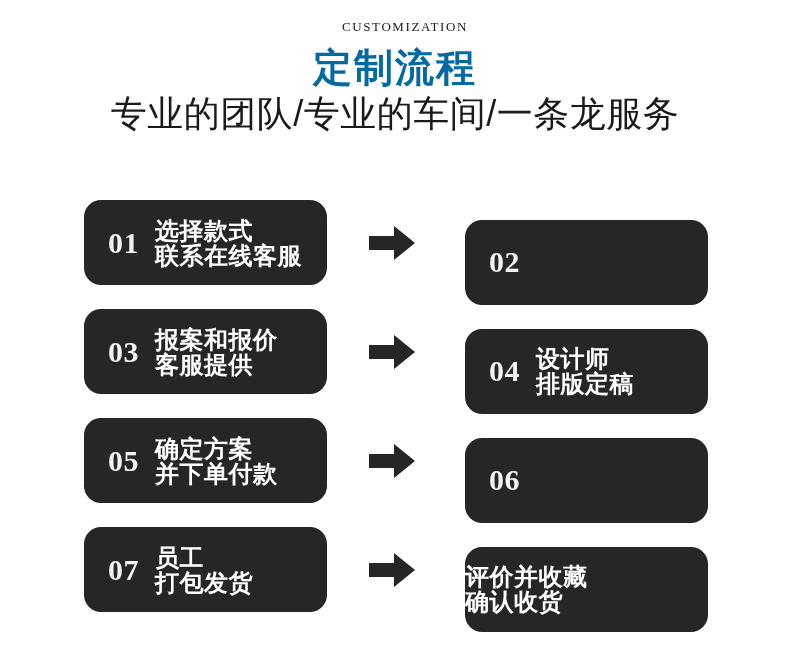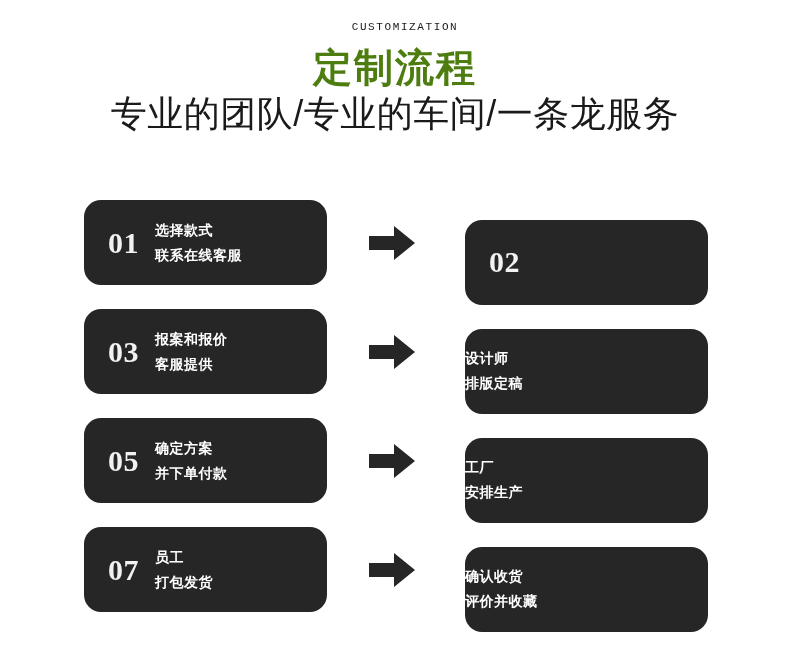--- a/index.html
+++ b/index.html
@@ -22,34 +22,34 @@
     background: #ffffff;
   }
 
   
   .header {
     width: 790px;
     padding-top: 16px;
     text-align: center;
   }
   .eyebrow {
-    font-family: Liberation Mono, monospace;
-    font-size: 11px;
+    font-family: Liberation Serif, serif;
+    font-size: 13px;
     letter-spacing: 1.6px;
     color: #1a1a1a;
     line-height: 22px;
     white-space: nowrap;
     margin-left: 20px;
   }
   .title {
     font-family: "Liberation Sans", sans-serif;
     font-weight: bold;
     font-size: 39px;
     letter-spacing: 2px;
-    color: #4d7c0f;
+    color: #0369a1;
     line-height: 52px;
     margin-top: 4px;
     white-space: nowrap;
   }
   .subtitle {
     font-family: "Liberation Sans", sans-serif;
     font-weight: normal;
     font-size: 36px;
     letter-spacing: 0.5px;
     color: #1a1a1a;
@@ -100,21 +100,21 @@
   }
   .step-text {
     display: flex;
     flex-direction: column;
     justify-content: center;
     line-height: 25px;
   }
   .step-line {
     font-family: "Liberation Sans", sans-serif;
     font-weight: bold;
-    font-size: 14px;
+    font-size: 24px;
     color: #ffffff;
     letter-spacing: 0.5px;
     white-space: nowrap;
   }
 
   
   .arrow-wrap {
     position: absolute;
     left: 285px;
     top: 0;
@@ -164,20 +164,21 @@
           <div class="step-line">报案和报价</div>
           <div class="step-line">客服提供</div>
         </div>
       </div>
       <div class="arrow-wrap">
         <svg width="46" height="34" viewBox="0 0 46 34" aria-hidden="true">
           <polygon points="0,10 25,10 25,0 46,17 25,34 25,24 0,24" fill="#262626"></polygon>
         </svg>
       </div>
       <div class="step-box right">
+        <div class="step-num">04</div>
         <div class="step-text">
           <div class="step-line">设计师</div>
           <div class="step-line">排版定稿</div>
         </div>
       </div>
     </div>
 
     <div class="step-row">
       <div class="step-box left">
         <div class="step-num">05</div>
@@ -185,42 +186,39 @@
           <div class="step-line">确定方案</div>
           <div class="step-line">并下单付款</div>
         </div>
       </div>
       <div class="arrow-wrap">
         <svg width="46" height="34" viewBox="0 0 46 34" aria-hidden="true">
           <polygon points="0,10 25,10 25,0 46,17 25,34 25,24 0,24" fill="#262626"></polygon>
         </svg>
       </div>
       <div class="step-box right">
-        <div class="step-text">
-          <div class="step-line">工厂</div>
-          <div class="step-line">安排生产</div>
-        </div>
+        <div class="step-num">06</div>
       </div>
     </div>
 
     <div class="step-row">
       <div class="step-box left">
         <div class="step-num">07</div>
         <div class="step-text">
           <div class="step-line">员工</div>
           <div class="step-line">打包发货</div>
         </div>
       </div>
       <div class="arrow-wrap">
         <svg width="46" height="34" viewBox="0 0 46 34" aria-hidden="true">
           <polygon points="0,10 25,10 25,0 46,17 25,34 25,24 0,24" fill="#262626"></polygon>
         </svg>
       </div>
       <div class="step-box right">
         <div class="step-text">
+          <div class="step-line">评价并收藏</div>
           <div class="step-line">确认收货</div>
-          <div class="step-line">评价并收藏</div>
         </div>
       </div>
     </div>
 
   </div>
 </div>
 
 </body></html>

